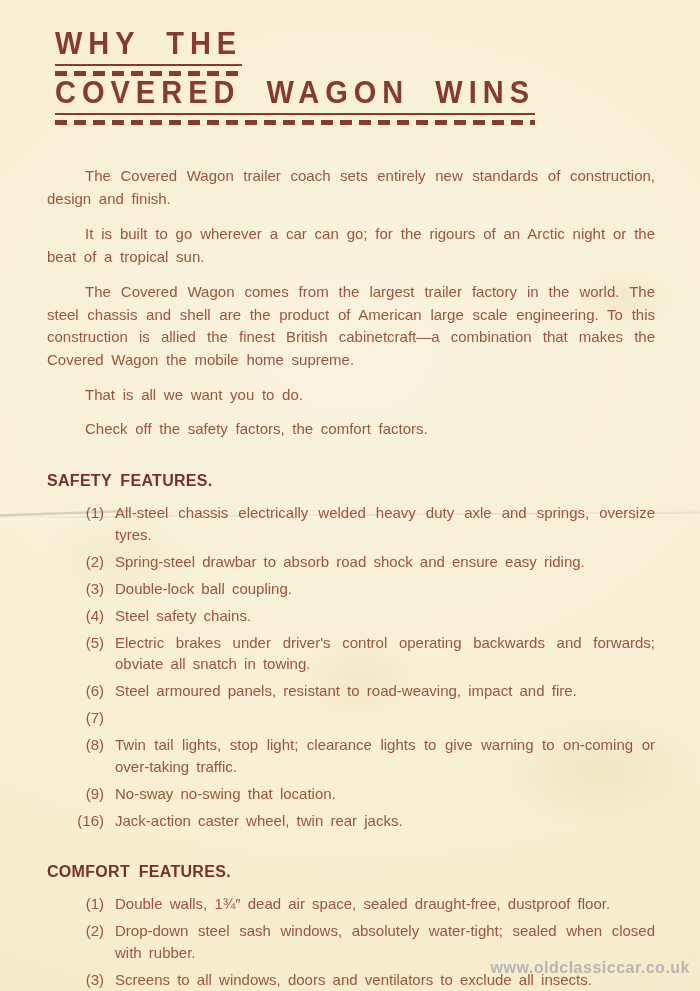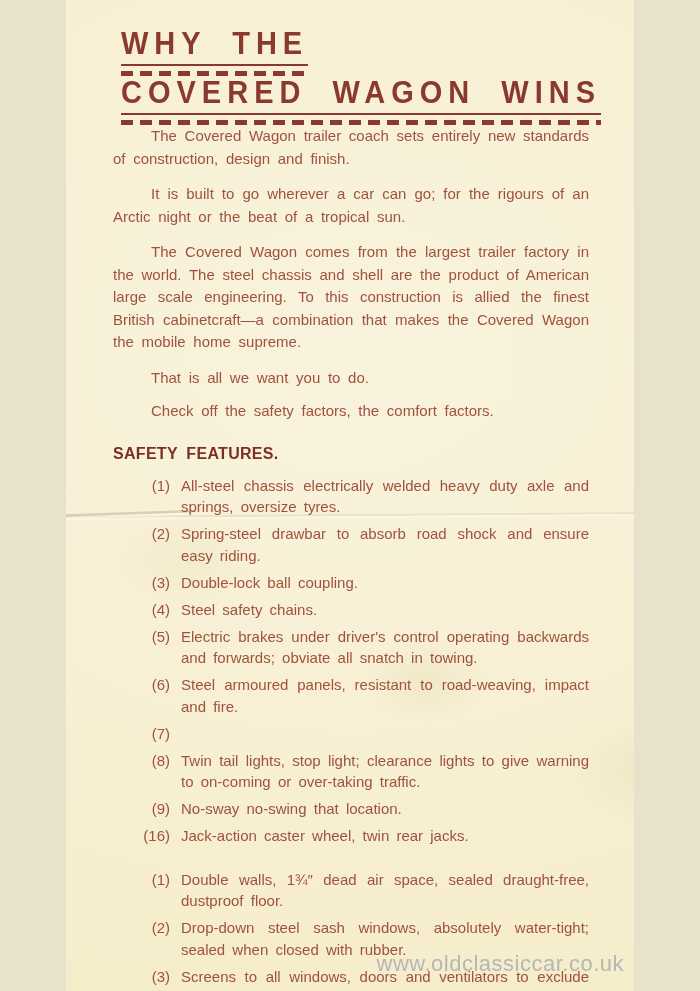--- a/index.html
+++ b/index.html
@@ -1,18 +1,18 @@
 <!DOCTYPE html>
 <html><head>
 <meta charset="utf-8">
 <style>
   html,body{margin:0;padding:0;background:#e8e2cc;}
   .page{
     position:relative;
-    width:568px;height:991px;
+    width:700px;height:991px;
     margin:0 auto;
     overflow:hidden;
     font-family:"Liberation Sans",sans-serif;
     background:
       radial-gradient(140px 80px at 600px 770px, rgba(214,196,140,.22), rgba(214,196,140,0) 70%),
       radial-gradient(90px 60px at 360px 680px, rgba(214,196,140,.20), rgba(214,196,140,0) 70%),
       radial-gradient(70px 45px at 625px 300px, rgba(214,196,140,.18), rgba(214,196,140,0) 70%),
       radial-gradient(110px 70px at 120px 560px, rgba(220,204,150,.16), rgba(220,204,150,0) 70%),
       radial-gradient(900px 700px at 50% 35%, #f9f3de 0%, #f7f0d4 55%, #f5ecc9 100%);
   }
@@ -52,33 +52,33 @@
     margin-top:4px;
   }
   .deco-underline::before{
     content:"";position:absolute;left:0;right:0;top:0;height:2px;background:#8a392f;
   }
   .deco-underline::after{
     content:"";position:absolute;left:0;right:0;bottom:0;height:5px;
     background:repeating-linear-gradient(90deg,#8a392f 0 12px,transparent 12px 19px);
   }
   
-  .intro{}
+  .intro{margin-top:40px;}
   .para{
     margin:0 0 13px 0;
     font-size:15px;line-height:22.5px;
     color:#a0523e;
     text-indent:38px;
     text-align:justify;
     word-spacing:3.5px;
   }
   .para.short{text-align:left;margin-bottom:11px;}
   .para.short:last-child{margin-bottom:0;}
   
-  .feature-section{margin-top:22px;}
+  .feature-section{margin-top:32px;}
   .section-heading{
     margin:0 0 12px 0;
     font-size:16px;font-weight:bold;
     color:#7c2f27;
     letter-spacing:.3px;word-spacing:4px;
   }
   .feature-list{margin:0;}
   .feature-item{
     display:flex;
     margin-bottom:5.5px;
@@ -90,21 +90,21 @@
     flex:0 0 68px;
     box-sizing:border-box;
     padding-right:11px;
     text-align:right;
     white-space:nowrap;
   }
   .feature-item .txt{flex:1;text-align:justify;}
   
   .watermark{
     position:absolute;right:10px;bottom:14px;
-    font-size:22px;font-weight:normal;
+    font-size:16px;font-weight:bold;
     color:#b6b6b6;
     letter-spacing:.5px;
   }
 </style>
 </head>
 <body>
 
 <div class="page">
   <div class="crease"></div>
   <div class="crease-left"></div>
@@ -170,20 +170,21 @@
             <span class="txt">No-sway no-swing that location.</span>
           </div>
         <div class="feature-item">
             <span class="num">(16)</span>
             <span class="txt">Jack-action caster wheel, twin rear jacks.</span>
           </div>
       </div>
     </section>
 
     <section class="feature-section">
+      <h2 class="section-heading">COMFORT FEATURES.</h2>
       <div class="feature-list">
         <div class="feature-item">
             <span class="num">(1)</span>
             <span class="txt">Double walls, 1¾″ dead air space, sealed draught-free, dustproof floor.</span>
           </div>
         <div class="feature-item">
             <span class="num">(2)</span>
             <span class="txt">Drop-down steel sash windows, absolutely water-tight; sealed when closed with rubber.</span>
           </div>
         <div class="feature-item">

